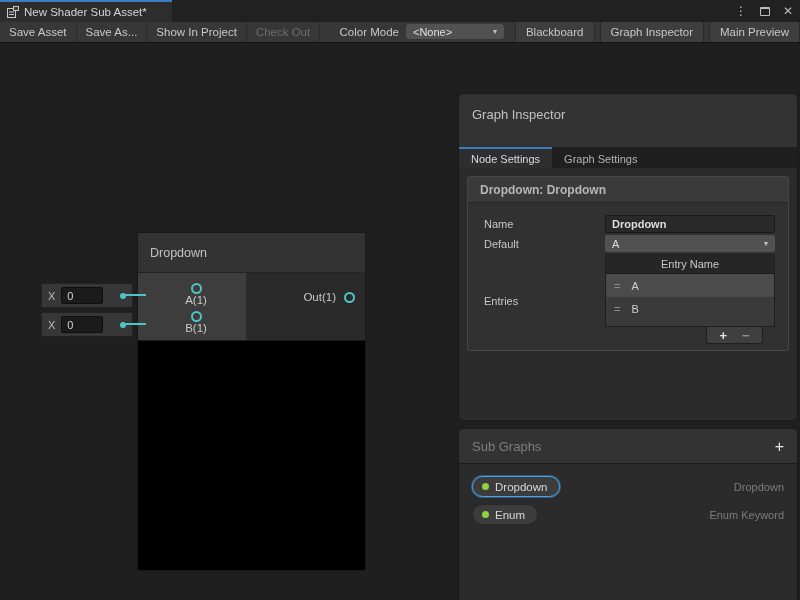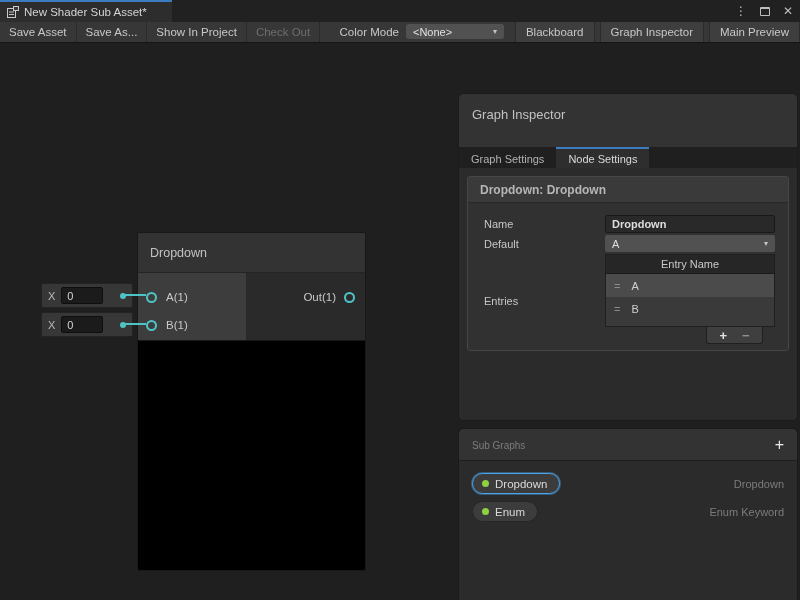--- a/index.html
+++ b/index.html
@@ -40,21 +40,21 @@
 
   
   .canvas { position:absolute; top:43px; left:0; width:800px; height:557px; background:#1f1f1f; }
 
   
   .node { position:absolute; left:137px; top:189px; width:229px; border:1px solid #181818; border-radius:2px; z-index:2; }
   .node-title { height:40px; background:#333333; border-bottom:1px solid #242424;
     display:flex; align-items:center; padding-left:12px; font-size:12.5px; color:#c2c2c2; }
   .node-body { display:flex; height:67px; }
   .node-in { width:108px; background:#3d3d3d; padding-top:10px; }
-  .port-row { display:flex; align-items:center; gap:9px; padding-left:8px; height:28px; }
+  .port-row { display:flex; align-items:center; padding-left:8px; height:28px;flex-direction:column; }
   .port { width:11px; height:11px; border:2px solid #4fc4c6; border-radius:50%; background:transparent; flex:none; }
   .port-label { font-size:11.5px; color:#c9c9c9; }
   .node-out { flex:1; background:#2a2a2a; display:flex; justify-content:flex-end; padding:10px 10px 0 0; }
   .out-row { display:flex; align-items:center; gap:8px; height:28px;margin-left:20px; }
   .node-preview { height:230px; background:#000; border-top:1px solid #191919; border-radius:0 0 2px 2px; }
 
   
   .slot-widget {
     position:absolute; left:41px; width:92px; height:25px; background:#373737;
     border:1px solid #232323; border-radius:2px; display:flex; align-items:center; padding:0 6px; gap:6px; z-index:2;
@@ -99,21 +99,21 @@
   .entries-footer { width:57px; height:17px; margin-left:auto; margin-right:12px;
     background:#3f3f3f; border:1px solid #1f1f1f; border-top:none; border-radius:0 0 3px 3px;
     display:flex; align-items:center; justify-content:center; gap:15px; }
   .ef-plus { color:#e2e2e2; font-size:13px; font-weight:bold; line-height:1; }
   .ef-minus { color:#8f8f8f; font-size:13px; font-weight:bold; line-height:1; }
 
   #blackboard-panel { top:385px; height:205px; }
   .bb-header { background:#333333; border-bottom:1px solid #1d1d1d; border-radius:5px 5px 0 0; padding:10px 13px 9px 13px; }
   .bb-title { font-size:13px; color:#d2d2d2; margin-bottom:7px; }
   .bb-sub-row { display:flex; align-items:center; }
-  .bb-subtitle { font-size:10px; color:#7d7d7d; }
+  .bb-subtitle { font-size:13px; color:#7d7d7d; }
   .bb-add { margin-left:auto; color:#eaeaea; font-size:16px; line-height:12px; }
   .bb-rows { padding:12px 13px; display:flex; flex-direction:column; gap:7px; }
   .bb-row { display:flex; align-items:center; height:21px; }
   .pill { display:inline-flex; align-items:center; gap:6px; height:21px; padding:0 12px 0 9px;
     border-radius:11px; background:#3c3c3c; border:1px solid #272727; }
   .pill.selected { border-color:#4aa3e8; box-shadow:0 0 0 1px rgba(74,163,232,.4); }
   .pill-dot { width:7px; height:7px; border-radius:50%; background:#8fd13f; flex:none; }
   .pill-label { font-size:11.5px; color:#d8d8d8; white-space:nowrap; }
   .bb-type { margin-left:auto; font-size:11px; color:#7c7c7c; }
 </style>
@@ -188,22 +188,22 @@
     <span class="slot-axis">X</span>
     <div class="slot-field">0</div>
     <span class="slot-dot"></span>
   </div>
   <div class="wire" style="top:251px;"></div>
   <div class="wire" style="top:280px;"></div>
 
   <div class="panel" id="inspector-panel">
     <div class="insp-header">Graph Inspector</div>
     <div class="insp-tabs">
+      <div class="insp-tab active">Node Settings</div>
       <div class="insp-tab">Graph Settings</div>
-      <div class="insp-tab active">Node Settings</div>
     </div>
     <div class="insp-content">
       <div class="section">
         <div class="section-title">Dropdown: Dropdown</div>
         <div class="section-body">
           <div class="prop-row">
             <span class="prop-label">Name</span>
             <div class="text-field">Dropdown</div>
           </div>
           <div class="prop-row">

